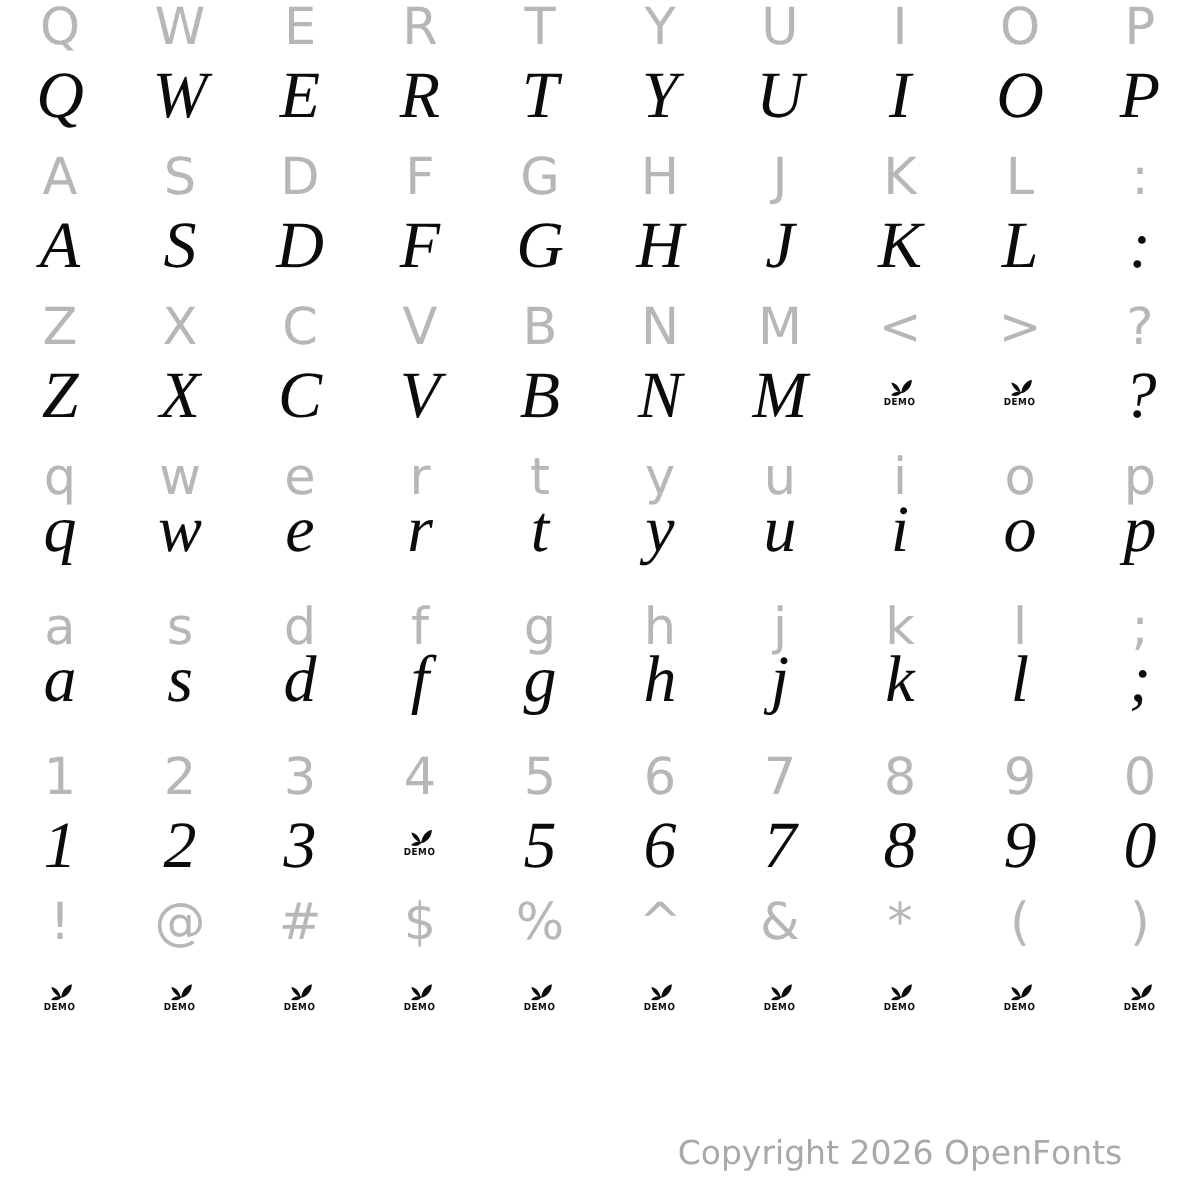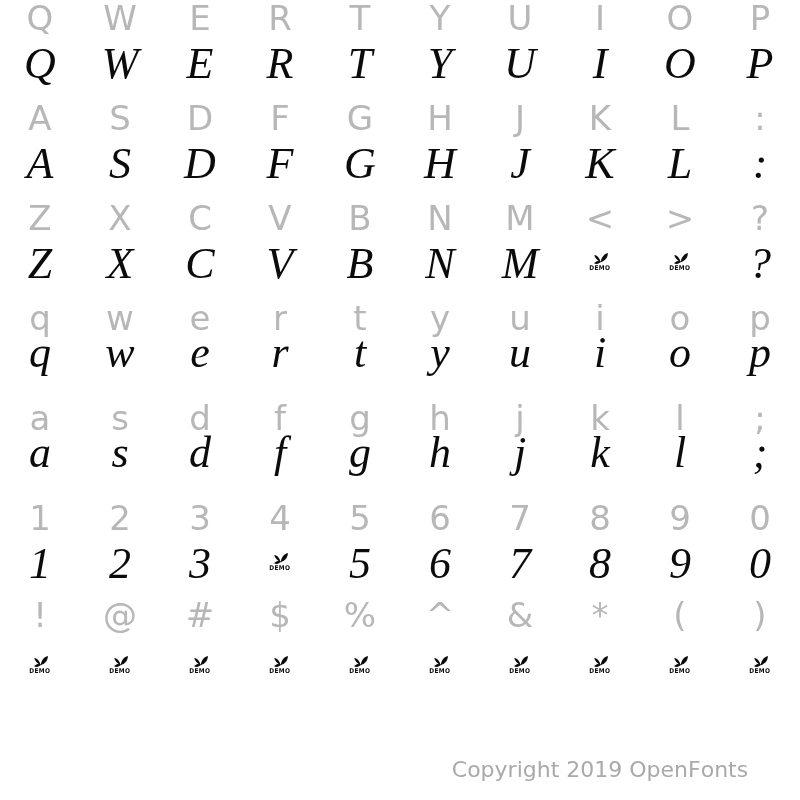--- a/index.html
+++ b/index.html
@@ -353,14 +353,14 @@
     <svg viewBox="0 0 18 13" aria-hidden="true">
       <path fill="currentColor" d="M9 11 C 7 9.5 3.5 8 2.2 3.2 C 6 3.8 8.4 7 9 11 Z"></path>
       <path fill="currentColor" d="M9.2 11 C 9.8 6.2 12.5 2.2 17 1.2 C 17 6.4 13.5 10 9.2 11 Z"></path>
       <path fill="currentColor" d="M2 12.2 C 4.6 9.6 7.6 9.4 9.8 10.4 C 7.4 13.2 4.2 13.6 2 12.2 Z"></path>
     </svg>
     <span class="demo-label">DEMO</span>
   </span>
 </div>
       </div>
     </div>
-  <div class="copyright">Copyright 2019 OpenFonts</div>
+  <div class="copyright">Copyright 2026 OpenFonts</div>
 </div>
 
 </body></html>

